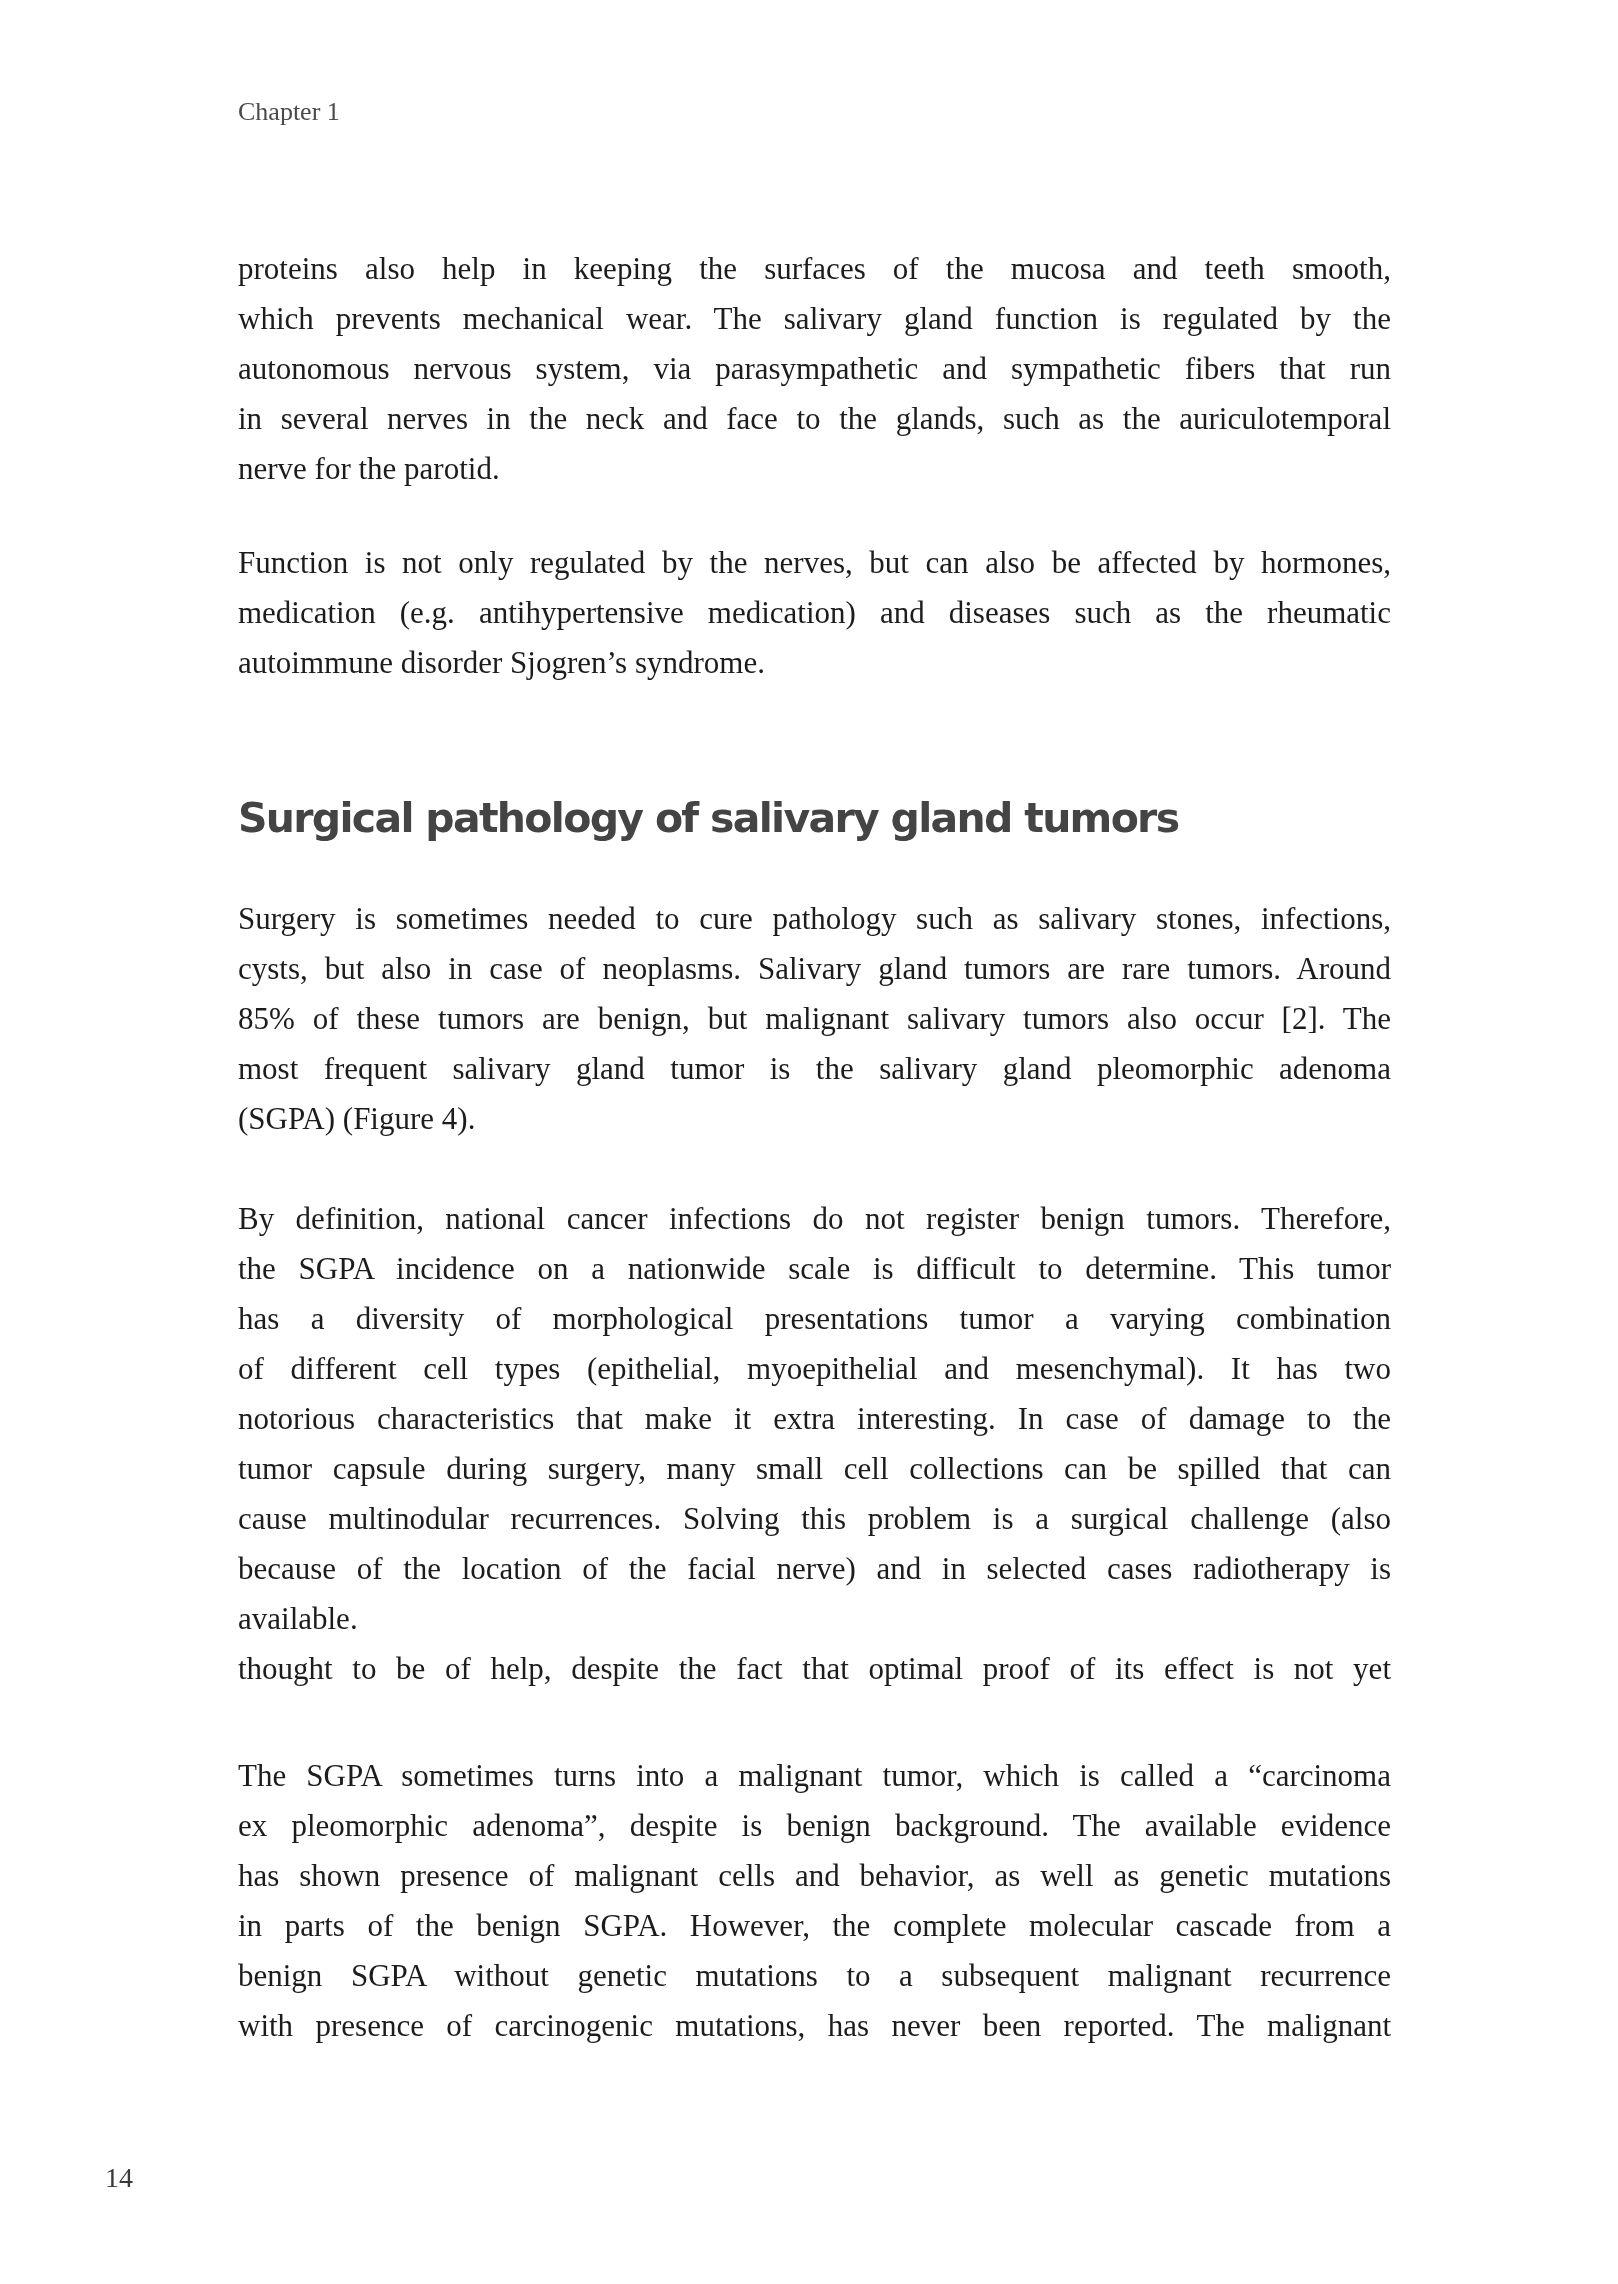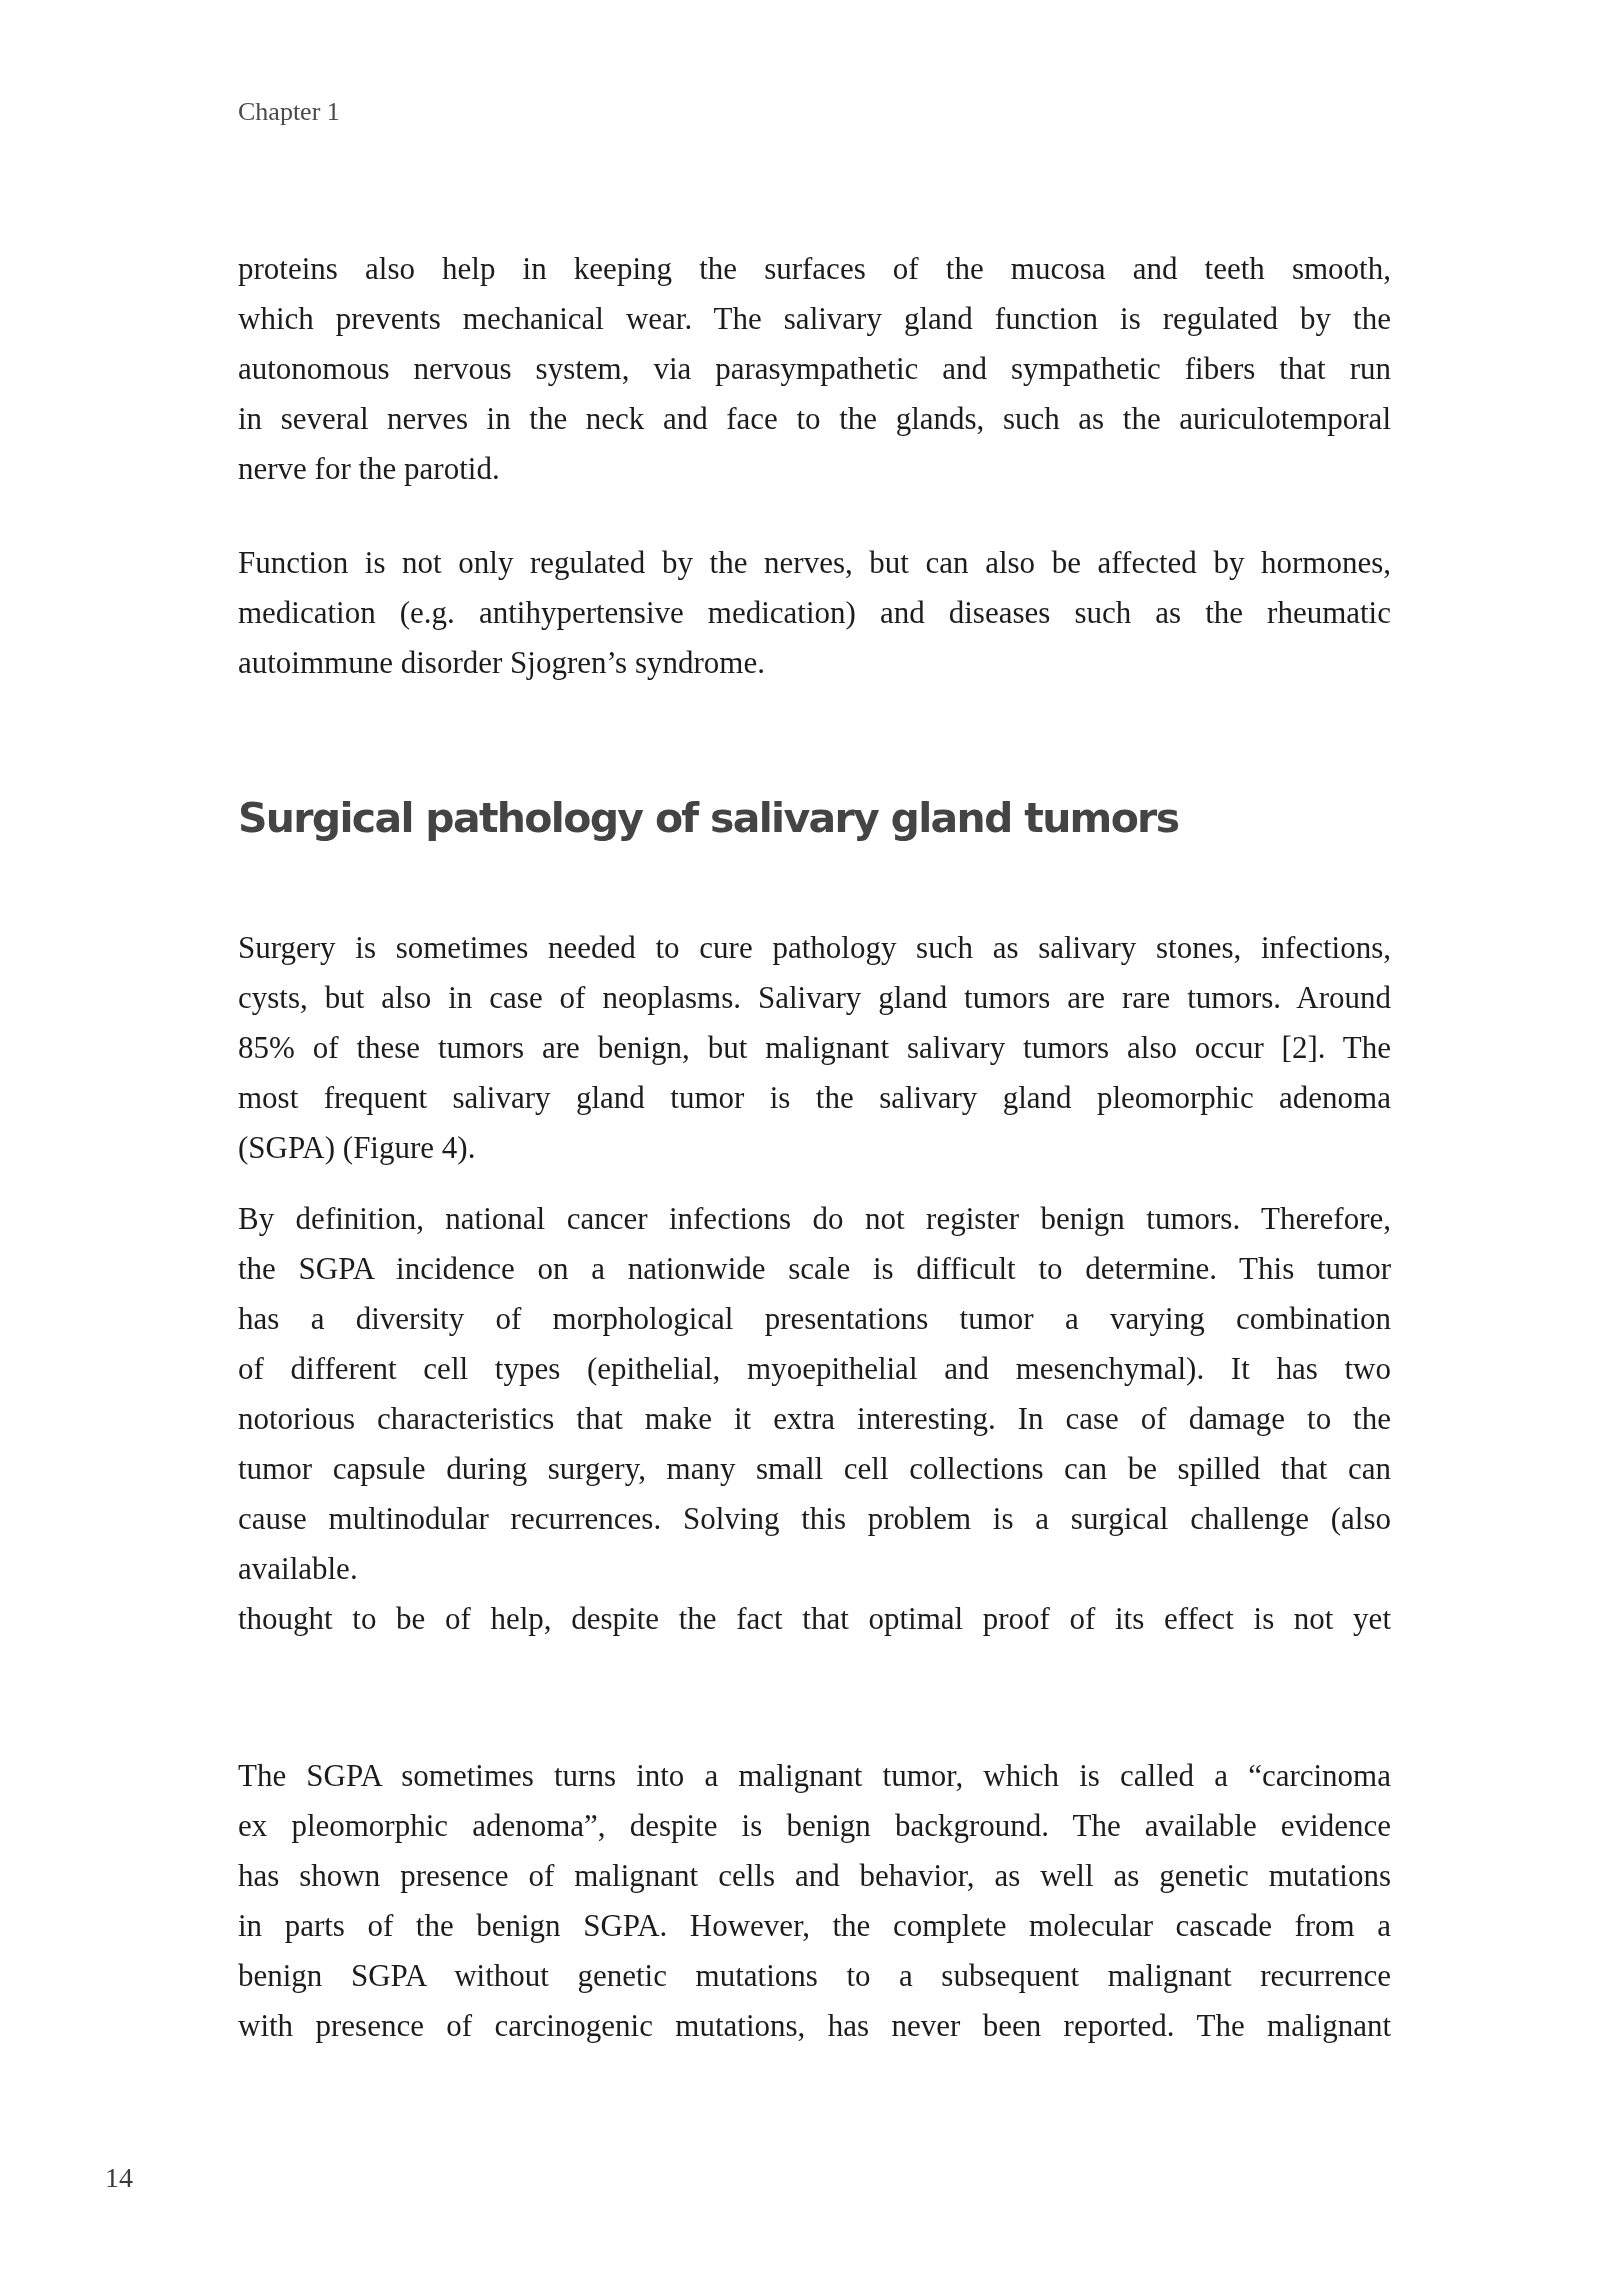--- a/index.html
+++ b/index.html
@@ -42,36 +42,37 @@
 </div>
 
 <div class="para" style="top:538px;">
   <span class="line" style="white-space: normal;">Function is not only regulated by the nerves, but can also be affected by hormones,</span>
   <span class="line" style="white-space: normal;">medication (e.g. antihypertensive medication) and diseases such as the rheumatic</span>
   <span class="line last" style="white-space: normal;">autoimmune disorder Sjogren’s syndrome.</span>
 </div>
 
 <div class="heading">Surgical pathology of salivary gland tumors</div>
 
-<div class="para" style="top:923px;">
+<div class="para" style="top:894px;">
   <span class="line" style="white-space: normal;">Surgery is sometimes needed to cure pathology such as salivary stones, infections,</span>
   <span class="line" style="white-space: normal;">cysts, but also in case of neoplasms. Salivary gland tumors are rare tumors. Around</span>
   <span class="line" style="white-space: normal;">85% of these tumors are benign, but malignant salivary tumors also occur [2]. The</span>
   <span class="line" style="white-space: normal;">most frequent salivary gland tumor is the salivary gland pleomorphic adenoma</span>
   <span class="line last" style="white-space: normal;">(SGPA) (Figure 4).</span>
 </div>
 
 <div class="para" style="top:1194px;">
   <span class="line" style="white-space: normal;">By definition, national cancer infections do not register benign tumors. Therefore,</span>
   <span class="line" style="white-space: normal;">the SGPA incidence on a nationwide scale is difficult to determine. This tumor</span>
   <span class="line" style="white-space: normal;">has a diversity of morphological presentations tumor a varying combination</span>
   <span class="line" style="white-space: normal;">of different cell types (epithelial, myoepithelial and mesenchymal). It has two</span>
   <span class="line" style="white-space: normal;">notorious characteristics that make it extra interesting. In case of damage to the</span>
   <span class="line" style="white-space: normal;">tumor capsule during surgery, many small cell collections can be spilled that can</span>
   <span class="line" style="white-space: normal;">cause multinodular recurrences. Solving this problem is a surgical challenge (also</span>
+  <span class="line" style="white-space: normal;">because of the location of the facial nerve) and in selected cases radiotherapy is</span>
   <span class="line last" style="white-space: normal;">available.</span>
   <span class="line" style="white-space: normal;">thought to be of help, despite the fact that optimal proof of its effect is not yet</span>
 </div>
 
 <div class="para" style="top:1751px;">
   <span class="line" style="white-space: normal;">The SGPA sometimes turns into a malignant tumor, which is called a “carcinoma</span>
   <span class="line" style="white-space: normal;">ex pleomorphic adenoma”, despite is benign background. The available evidence</span>
   <span class="line" style="white-space: normal;">has shown presence of malignant cells and behavior, as well as genetic mutations</span>
   <span class="line" style="white-space: normal;">in parts of the benign SGPA. However, the complete molecular cascade from a</span>
   <span class="line" style="white-space: normal;">benign SGPA without genetic mutations to a subsequent malignant recurrence</span>

